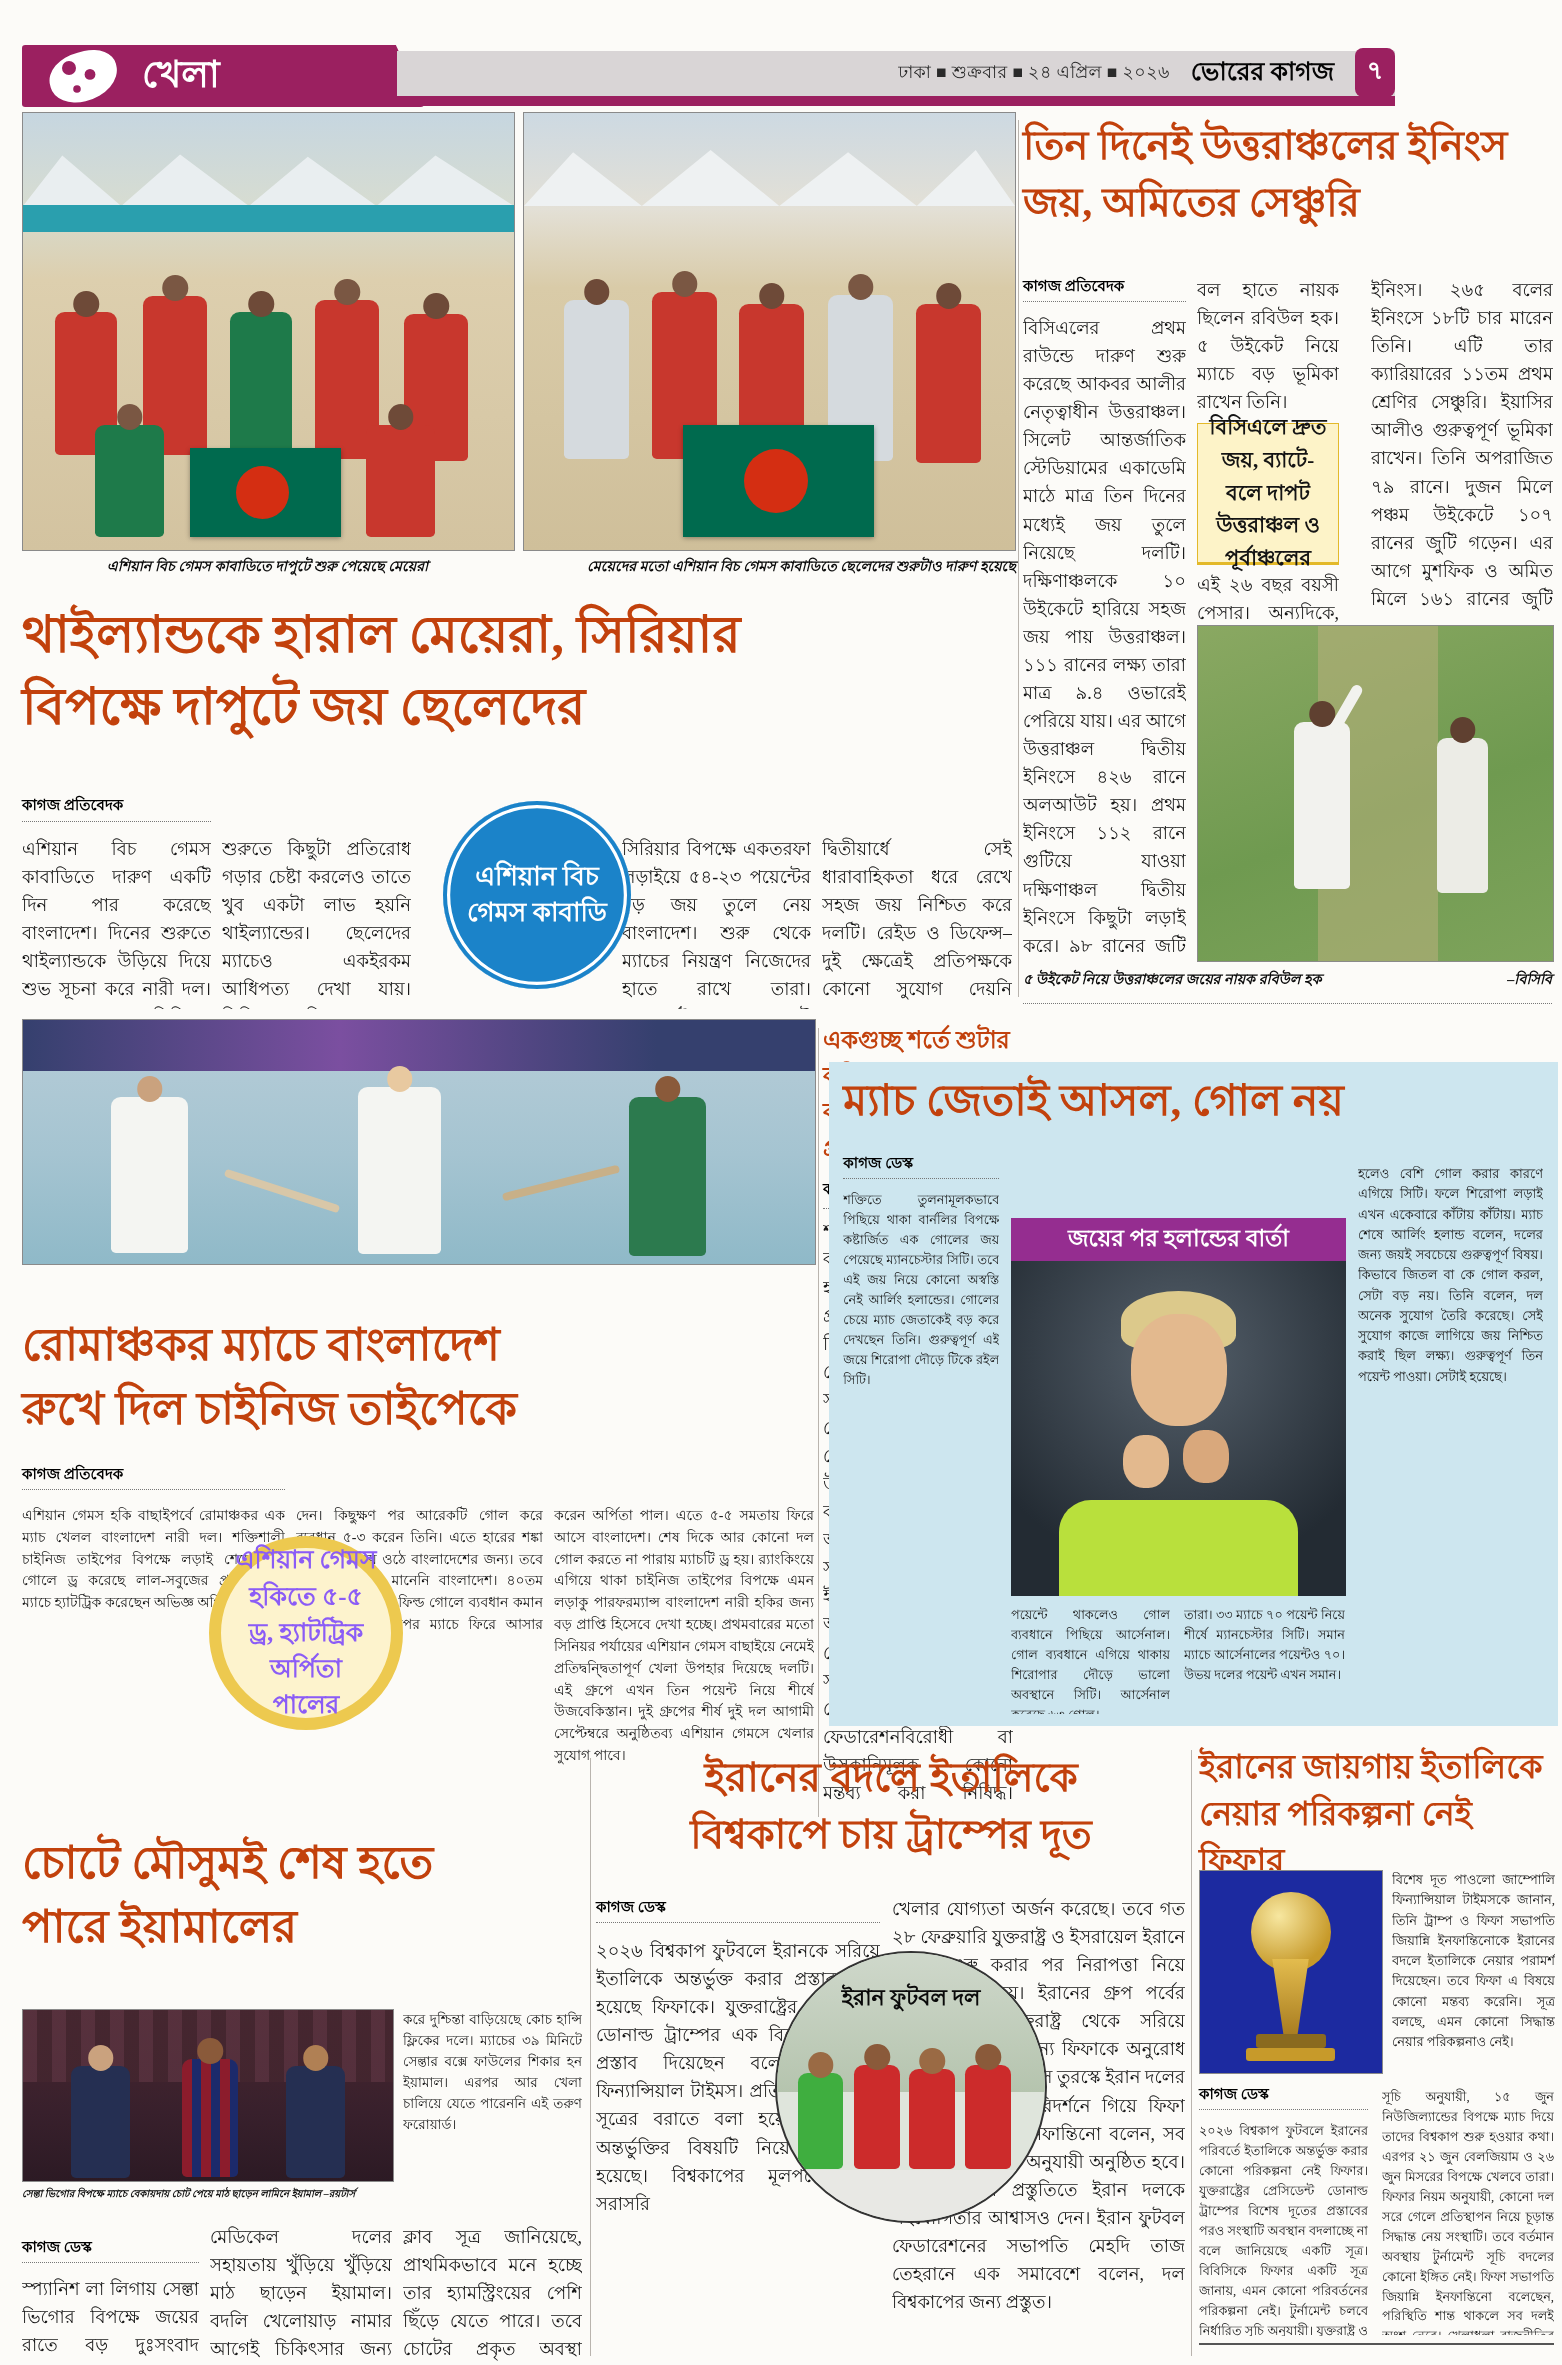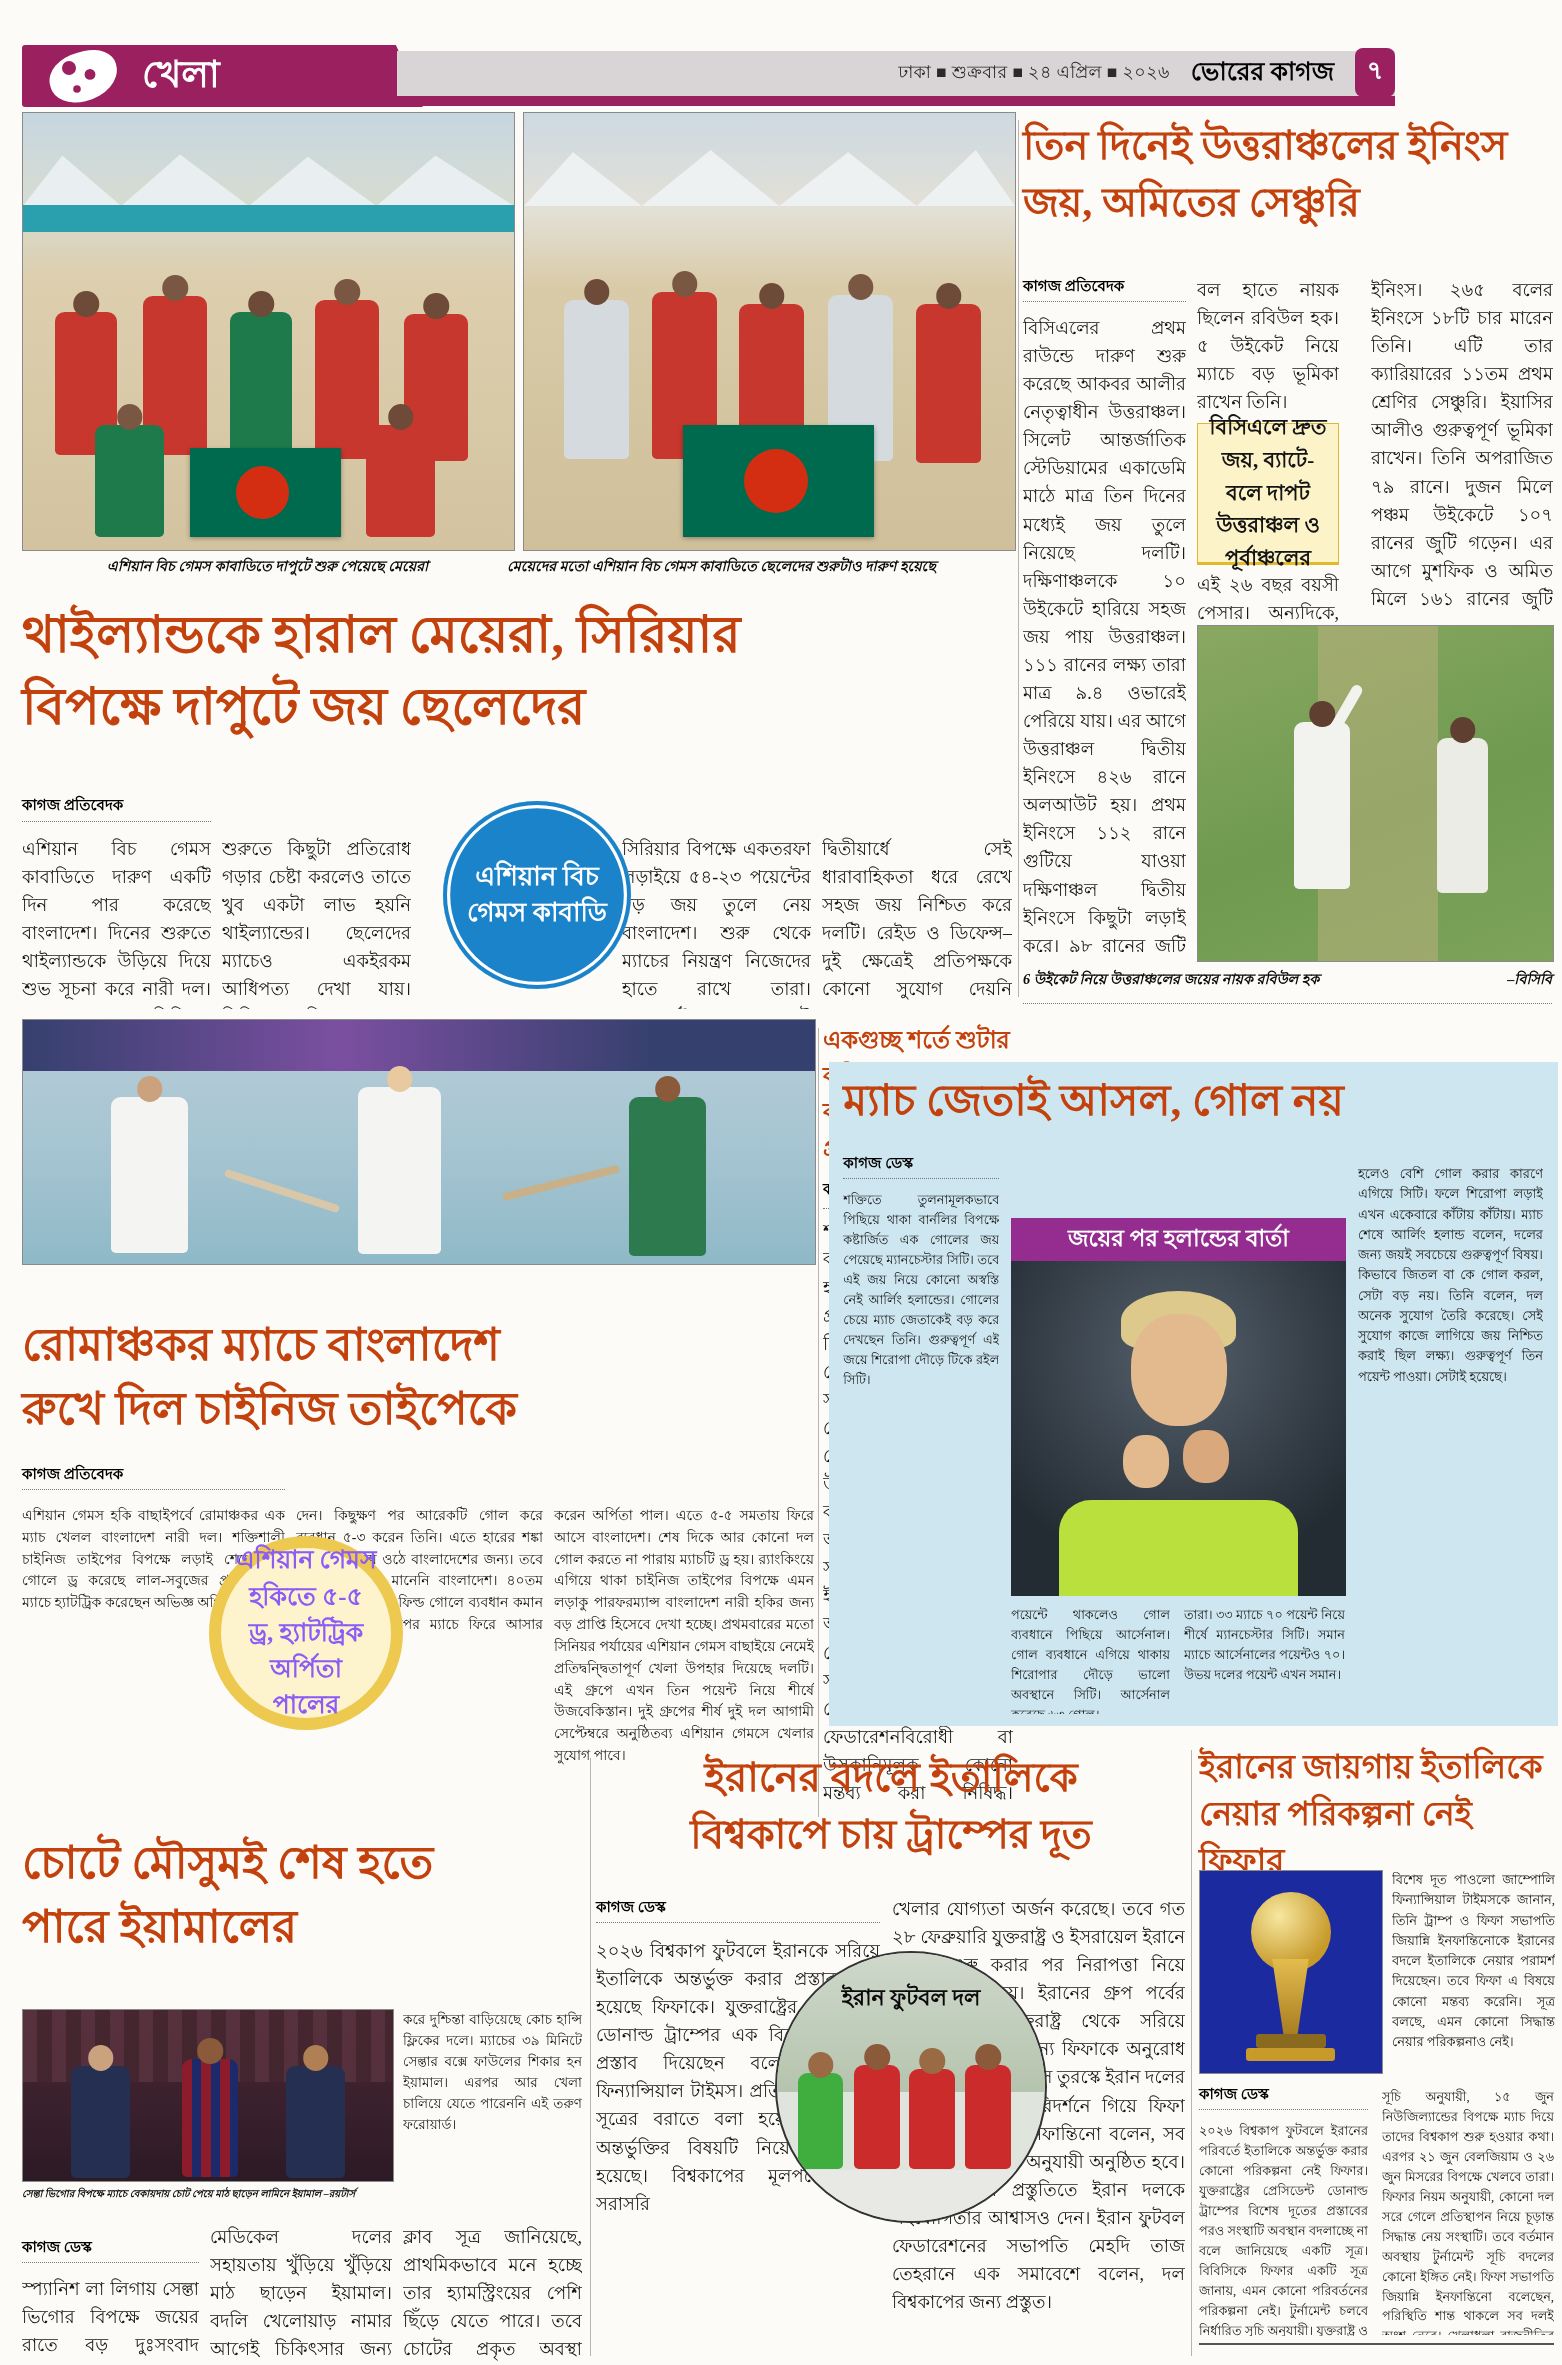--- a/index.html
+++ b/index.html
@@ -84,21 +84,21 @@
     <div class="abs" style="left:0;top:32px;width:100%;height:61px;background:#eef1f2;clip-path:polygon(0 100%,10% 12%,24% 100%,38% 8%,52% 100%,66% 12%,80% 100%,92% 8%,100% 100%,0 100%)"></div>
     <div class="fig" style="left:40px;top:187px;width:65px;height:159px;background:#d5dade;--skin:#6e4a38"></div>
     <div class="fig" style="left:128px;top:179px;width:65px;height:167px;background:#c8372d;--skin:#7a5743"></div>
     <div class="fig" style="left:215px;top:191px;width:65px;height:159px;background:#c8372d;--skin:#6e4a38"></div>
     <div class="fig" style="left:304px;top:182px;width:65px;height:166px;background:#d5dade;--skin:#7a5743"></div>
     <div class="fig" style="left:392px;top:191px;width:65px;height:159px;background:#c8372d;--skin:#6e4a38"></div>
     <div class="flagBD" style="left:159px;top:312px;width:191px;height:112px">
         <i class="fdot" style="left:61px;top:24px;width:64px;height:64px"></i>
       </div>
   </div>
-  <div class="cap abs" style="left:507px;top:555px;width:491px;text-align:left">মেয়েদের মতো এশিয়ান বিচ গেমস কাবাডিতে ছেলেদের শুরুটাও দারুণ হয়েছে</div>
+  <div class="cap abs" style="left:525px;top:555px;width:491px;text-align:right">মেয়েদের মতো এশিয়ান বিচ গেমস কাবাডিতে ছেলেদের শুরুটাও দারুণ হয়েছে</div>
 
   <div class="vrule" style="left:1018px;top:120px;height:877px"></div>
 
   <div class="abs" style="left:1023px;top:118px;width:529px;height:889px">
     <div class="hl abs" style="left:0;top:0;width:529px;font-size:40px">তিন দিনেই উত্তরাঞ্চলের ইনিংস
 জয়, অমিতের সেঞ্চুরি</div>
     <div class="byl abs" style="left:0;top:156px">কাগজ প্রতিবেদক</div>
     <div class="dots abs" style="left:0;top:183px;width:163px"></div>
     <div class="bt abs" style="left:0;top:196px;width:163px;height:638px">বিসিএলের প্রথম রাউন্ডে দারুণ শুরু করেছে আকবর আলীর নেতৃত্বাধীন উত্তরাঞ্চল। সিলেট আন্তর্জাতিক স্টেডিয়ামের একাডেমি মাঠে মাত্র তিন দিনের মধ্যেই জয় তুলে নিয়েছে দলটি। দক্ষিণাঞ্চলকে ১০ উইকেটে হারিয়ে সহজ জয় পায় উত্তরাঞ্চল। ১১১ রানের লক্ষ্য তারা মাত্র ৯.৪ ওভারেই পেরিয়ে যায়। এর আগে উত্তরাঞ্চল দ্বিতীয় ইনিংসে ৪২৬ রানে অলআউট হয়। প্রথম ইনিংসে ১১২ রানে গুটিয়ে যাওয়া দক্ষিণাঞ্চল দ্বিতীয় ইনিংসে কিছুটা লড়াই করে। ৯৮ রানের জুটি গড়েন সামিউম ও মঈন খান। সামিউম করেন ৫৩ রান, মঈন খান করেন ৪২ রান। তবে তা যথেষ্ট হয়নি।</div>
     <div class="abs" style="left:174px;top:158px;width:142px;height:343px">
@@ -107,21 +107,21 @@
       <div class="bt" style="height:124px">এই ২৬ বছর বয়সী পেসার। অন্যদিকে, এই দিনে আরেক সেঞ্চুরিতে আলো ছড়িয়েছেন অমিত হাসান। সেঞ্চুরি করে দলকে বড় সংগ্রহে নিয়ে যান তিনি। ভালো শুরু করলেও শেষ পর্যন্ত টিকতে পারেননি। ৮৩</div>
     </div>
     <div class="bt abs" style="left:348px;top:158px;width:182px;height:343px">ইনিংস। ২৬৫ বলের ইনিংসে ১৮টি চার মারেন তিনি। এটি তার ক্যারিয়ারের ১১তম প্রথম শ্রেণির সেঞ্চুরি। ইয়াসির আলীও গুরুত্বপূর্ণ ভূমিকা রাখেন। তিনি অপরাজিত ৭৯ রানে। দুজন মিলে পঞ্চম উইকেটে ১০৭ রানের জুটি গড়েন। এর আগে মুশফিক ও অমিত মিলে ১৬১ রানের জুটি গড়ে দলকে বড় সংগ্রহে নিয়ে যান। তবে মুশফিক ৮৩ রানে ফিরে গেলে বড় ইনিংস হাতছাড়া হয়। মধ্যাঞ্চলের হয়ে বল হাতে সফল ছিলেন রাকিবুল হাসান। তিনি ১৫২ রানে ৫ উইকেট নেন। দিন শেষে সুবিধাজনক অবস্থানে পূর্বাঞ্চল। ১৫৬ রানের লিড নিয়ে তৃতীয় দিন শেষ করেছে তারা।</div>
     <div class="photo" style="left:174px;top:507px;width:355px;height:335px;background:linear-gradient(160deg,#8aa862 0%,#6f9a50 55%,#7ea35b 100%)">
       <div class="abs" style="left:120px;top:0;width:120px;height:100%;background:#b9b07e;opacity:.55"></div>
       <div class="fig" style="left:96px;top:96px;width:56px;height:167px;background:#f2f2ee;--skin:#5f4030"></div>
       <div class="abs" style="left:142px;top:56px;width:11px;height:56px;background:#f2f2ee;transform:rotate(30deg);border-radius:6.4px"></div>
       <div class="fig" style="left:239px;top:112px;width:51px;height:155px;background:#ececе6;background:#ececE6;--skin:#5f4030"></div>
     </div>
     <div class="capline abs" style="left:0;top:850px;width:529px">
-      <span class="cap">6 উইকেট নিয়ে উত্তরাঞ্চলের জয়ের নায়ক রবিউল হক</span>
+      <span class="cap">৫ উইকেট নিয়ে উত্তরাঞ্চলের জয়ের নায়ক রবিউল হক</span>
       <span class="cap">–বিসিবি</span>
     </div>
     <div class="dots abs" style="left:0;top:885px;width:529px"></div>
   </div>
 
   <div class="abs" style="left:22px;top:599px;width:990px;height:411px">
     <div class="hl abs" style="left:0;top:0;width:837px;font-size:51px">থাইল্যান্ডকে হারাল মেয়েরা, সিরিয়ার
 বিপক্ষে দাপুটে জয় ছেলেদের</div>
     <div class="byl abs" style="left:0;top:194px">কাগজ প্রতিবেদক</div>
     <div class="dots abs" style="left:0;top:222px;width:189px"></div>

